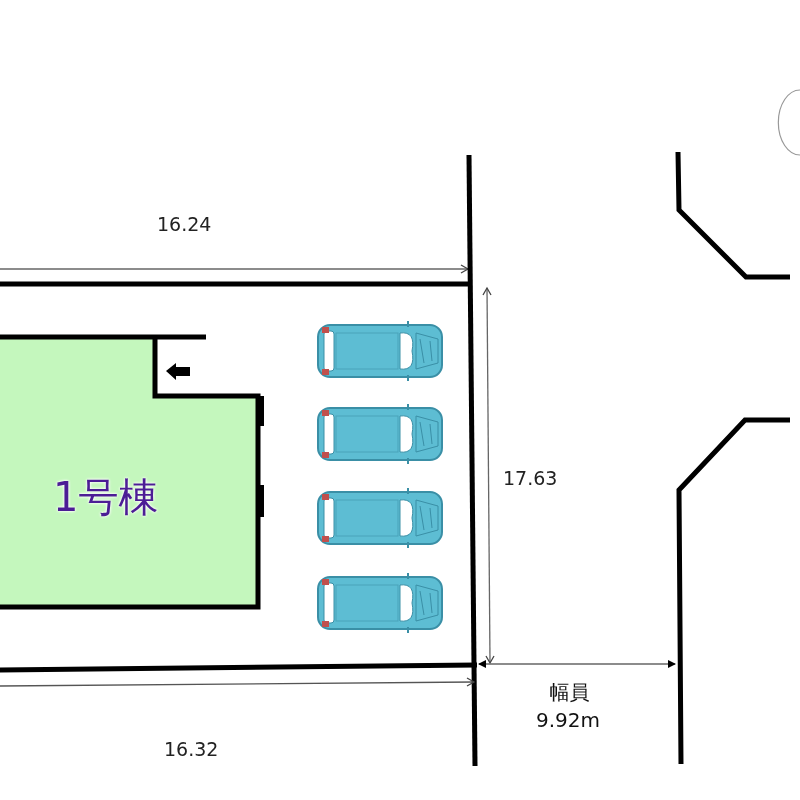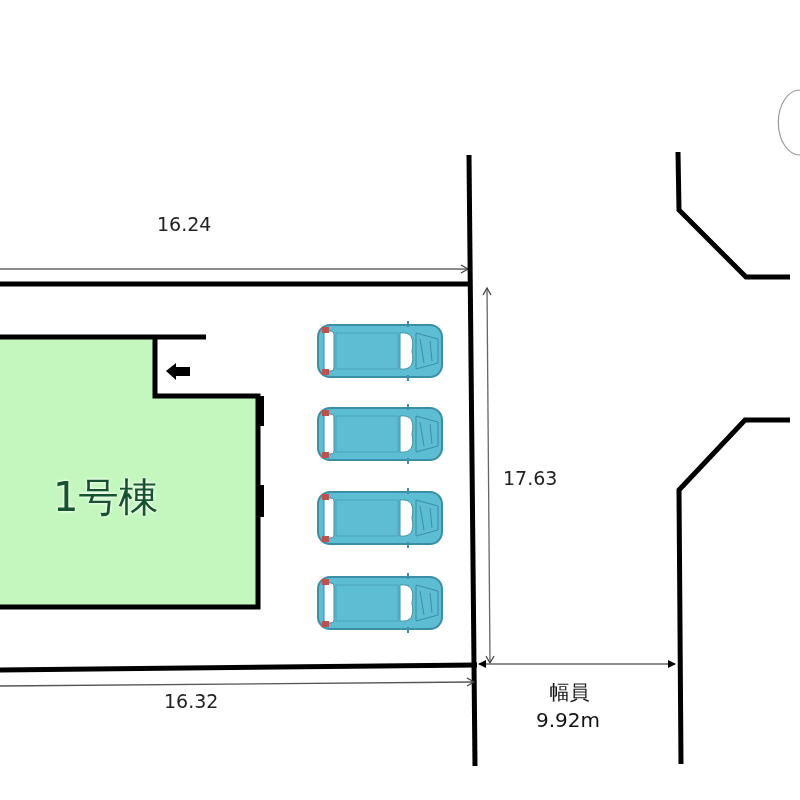--- a/index.html
+++ b/index.html
@@ -1,20 +1,20 @@
 <!DOCTYPE html>
 <html><head>
 <meta charset="utf-8">
 <style>
   html, body { margin: 0; padding: 0; background: #ffffff; }
   body { width: 800px; height: 800px; position: relative; overflow: hidden; font-family: "Liberation Sans", "DejaVu Sans", sans-serif; }
   .canvas { position: absolute; left: 0; top: 0; width: 800px; height: 800px; }
   .label { position: absolute; color: #222; font-family: "DejaVu Sans", "Liberation Sans", sans-serif; white-space: nowrap; }
   .dim { font-size: 19px; letter-spacing: 0px; }
-  .building-label { position: absolute; font-size: 40px; color: #14532d; font-family: "DejaVu Sans", sans-serif; text-shadow: 0 0 3px #fff, 0 0 3px #fff; }
+  .building-label { position: absolute; font-size: 40px; color: #4c1d95; font-family: "DejaVu Sans", sans-serif; text-shadow: 0 0 3px #fff, 0 0 3px #fff; }
   .road-label { position: absolute; text-align: center; font-size: 20px; line-height: 28px; color: #111; font-family: "DejaVu Sans", sans-serif; }
 </style>
 </head>
 <body>
 
 <svg class="canvas" width="800" height="800" viewBox="0 0 800 800" xmlns="http://www.w3.org/2000/svg">
 
   <path d="M 800 90 A 20 30 0 0 0 800 155" fill="none" stroke="#999" stroke-width="1.2"></path>
 
   <g>
@@ -83,20 +83,20 @@
   <g>
       <use href="#car" x="316" y="488"></use>
     </g>
   <g>
       <use href="#car" x="316" y="573"></use>
     </g>
 </svg>
 
 <div class="label dim" style="left:157px; top:213px;">16.24</div>
 <div class="label dim" style="left:503px; top:467px;">17.63</div>
-<div class="label dim" style="left:164px; top:690px;text-align:right;">16.32</div>
+<div class="label dim" style="left:164px; top:738px;text-align:right;">16.32</div>
 
 <div class="building-label" style="left:53px; top:470px;">1号棟</div>
 
 <div class="road-label" style="left:536px; top:678px;">
   <div style="padding-left:3px;">幅員</div>
   <div>9.92m</div>
 </div>
 
 </body></html>

